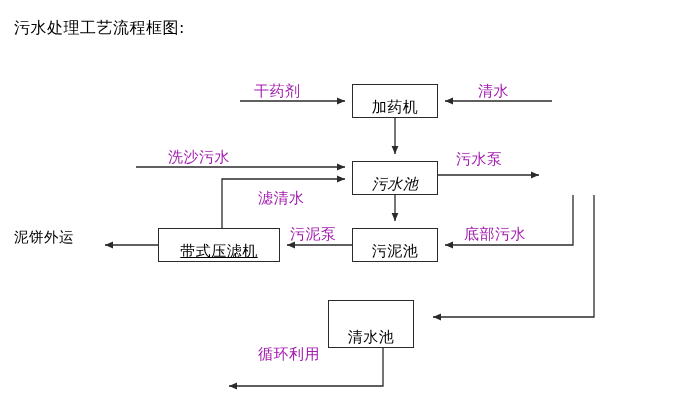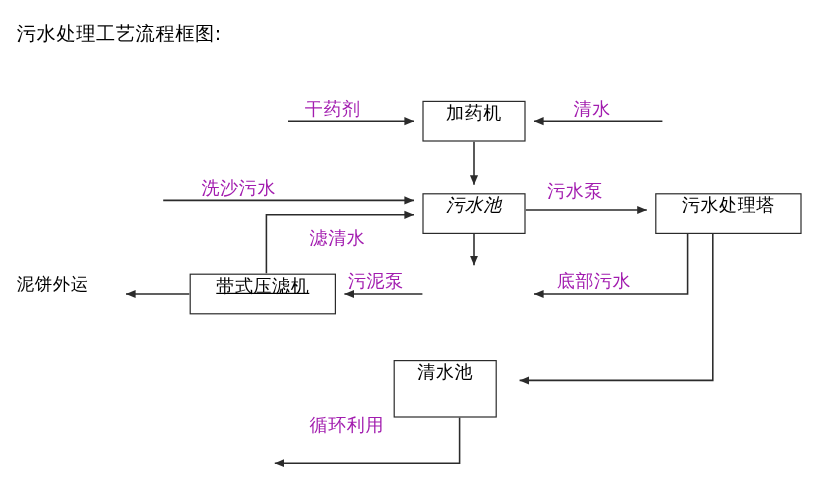--- a/index.html
+++ b/index.html
@@ -35,21 +35,21 @@
     height: 420px;
   }
   .node {
     position: absolute;
     box-sizing: border-box;
     border: 1px solid #2b2b2b;
     background: #ffffff;
     color: #000000;
     font-size: 15px;
     display: flex;
-    align-items: flex-start;
+    align-items: flex-end;
     justify-content: center;
     white-space: nowrap;
     letter-spacing: 0.5px;
   }
   .edge-label {
     position: absolute;
     font-size: 15px;
     color: #a21caf;
     white-space: nowrap;
     letter-spacing: 0.5px;
@@ -113,28 +113,28 @@
   </svg>
 
   <div class="node" style="left:352px; top:84px; width:86px; height:34px;">
     <span>加药机</span>
   </div>
 
   <div class="node" style="left:352px; top:161px; width:86px; height:34px;font-style:italic;">
     <span>污水池</span>
   </div>
 
-  <div class="node" style="left:546px; top:161px; width:122px; height:34px;">
-    <span>污水处理塔</span>
-  </div>
 
   <div class="node" style="left:158px; top:228px; width:122px; height:34px;text-decoration:underline;">
     <span>带式压滤机</span>
   </div>
 
+  <div class="node" style="left:352px; top:228px; width:86px; height:34px;">
+    <span>污泥池</span>
+  </div>
 
   <div class="node" style="left:328px; top:300px; width:86px; height:48px;">
     <span>清水池</span>
   </div>
 
   <div class="edge-label" style="left:254px; top:82px;">干药剂</div>
 
   <div class="edge-label" style="left:478px; top:82px;">清水</div>
 
   <div class="edge-label" style="left:168px; top:148px;">洗沙污水</div>

